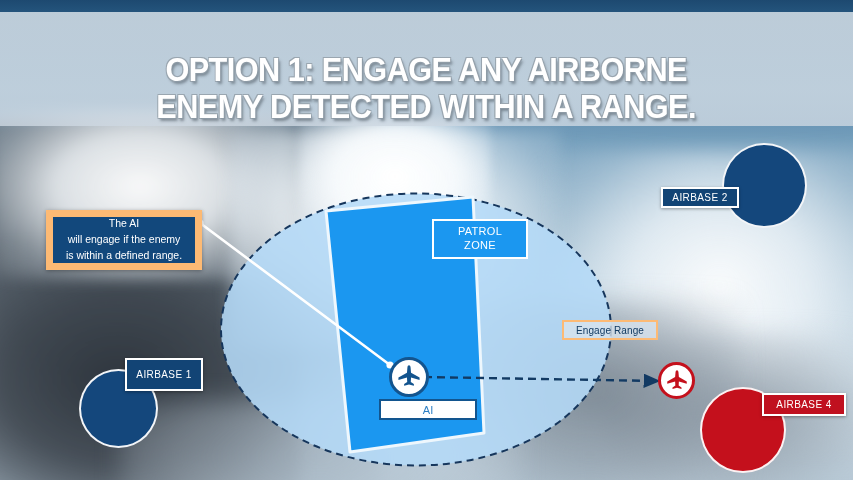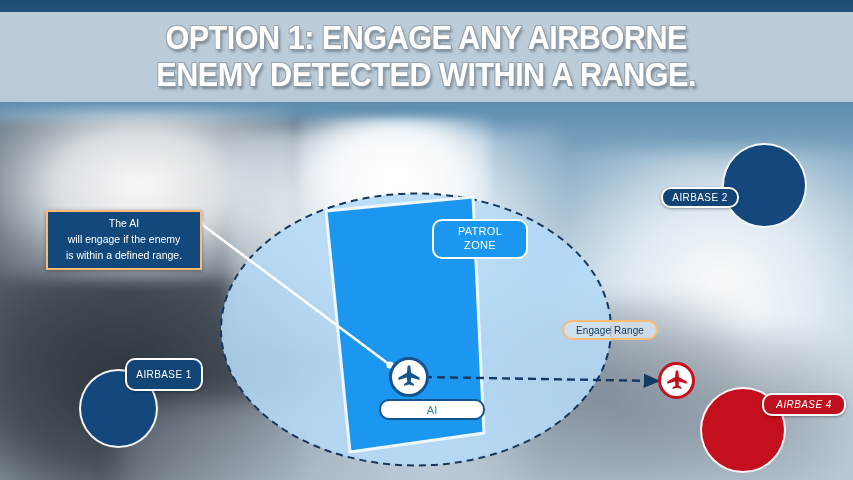--- a/index.html
+++ b/index.html
@@ -93,25 +93,25 @@
   .topbar {
     position: absolute;
     left: 0; top: 0; width: 100%; height: 12px;
     background: linear-gradient(180deg, #1d4970 0%, #24547c 100%);
     z-index: 40;
   }
 
   
   .title-band {
     position: absolute;
-    left: 0; top: 12px; width: 100%; height: 90px;
+    left: 0; top: 12px; width: 100%; height: 114px;
     background: linear-gradient(180deg, rgba(223,230,236,0.80) 0%, rgba(218,226,233,0.78) 70%, rgba(206,216,226,0.8) 100%);
     z-index: 41;
     display: flex;
-    align-items: center;
+    align-items: flex-end;
     justify-content: center;
   }
   .title-text {
     font-family: "Liberation Sans", sans-serif;
     font-weight: bold;
     font-size: 33px;
     line-height: 1.12;
     letter-spacing: -0.6px;
     color: #ffffff;
     text-align: center;
@@ -148,21 +148,20 @@
   .label-box {
     position: absolute;
     box-sizing: border-box;
     font-family: "Liberation Sans", sans-serif;
     display: flex;
     align-items: center;
     justify-content: center;
     text-align: center;
     z-index: 30;
     white-space: pre-line;
-    border-radius: 10px;
   }
   .lbl-navy {
     background: #124475;
     border: 2px solid #ffffff;
     color: #ffffff;
     box-shadow: 0 1px 3px rgba(0,0,0,0.35);
   }
   .lbl-red {
     background: #c0101f;
     border: 2px solid #ffffff;
@@ -184,21 +183,21 @@
     border: 2px solid #fdba74;
     color: #123a60;
   }
 
   
   .callout {
     position: absolute;
     left: 46px; top: 210px;
     width: 156px; height: 60px;
     background: #12487c;
-    border: 2px solid #fdba74;
+    border: 7px solid #fdba74;
     box-sizing: border-box;
     color: #ffffff;
     font-size: 10.5px;
     line-height: 1.52;
     display: flex;
     align-items: center;
     justify-content: center;
     text-align: center;
     z-index: 32;
     white-space: pre-line;
@@ -235,24 +234,24 @@
     align-items: center;
     justify-content: center;
   }
   .unit-ai  { border: 3px solid #13548e; }
   .unit-foe { border: 3px solid #c4101c; }
   .unit svg { display:block; }
 
   
   #patrol-zone-label { left: 432px; top: 219px; width: 96px; height: 40px; font-size: 11px; line-height: 1.25; font-weight: normal; letter-spacing: 0.3px;}
   #engage-range-label { left: 562px; top: 320px; width: 96px; height: 20px; font-size: 10px; letter-spacing: 0.1px;}
-  #ai-label { left: 379px; top: 399px; width: 106px; height: 21px; font-size: 11px; }
+  #ai-label { left: 379px; top: 399px; width: 98px; height: 21px; font-size: 11px; }
   #airbase1-label { left: 125px; top: 358px; width: 78px; height: 33px; font-size: 10px; letter-spacing: 0.4px;}
   #airbase2-label { left: 661px; top: 187px; width: 78px; height: 21px; font-size: 10px; letter-spacing: 0.4px;}
-  #airbase4-label { left: 762px; top: 393px; width: 84px; height: 23px; font-size: 10px; letter-spacing: 0.4px; font-style: italic;}
+  #airbase4-label { left: 762px; top: 393px; width: 84px; height: 23px; font-size: 10px; letter-spacing: 0.4px;}
 </style>
 </head>
 <body>
 
 <div id="slide">
 
   <div class="sky-base"></div>
   <div class="cloudmass-left"></div>
   <div class="cloudmass-left2"></div>
   <div class="cloudmass-white-left"></div>

